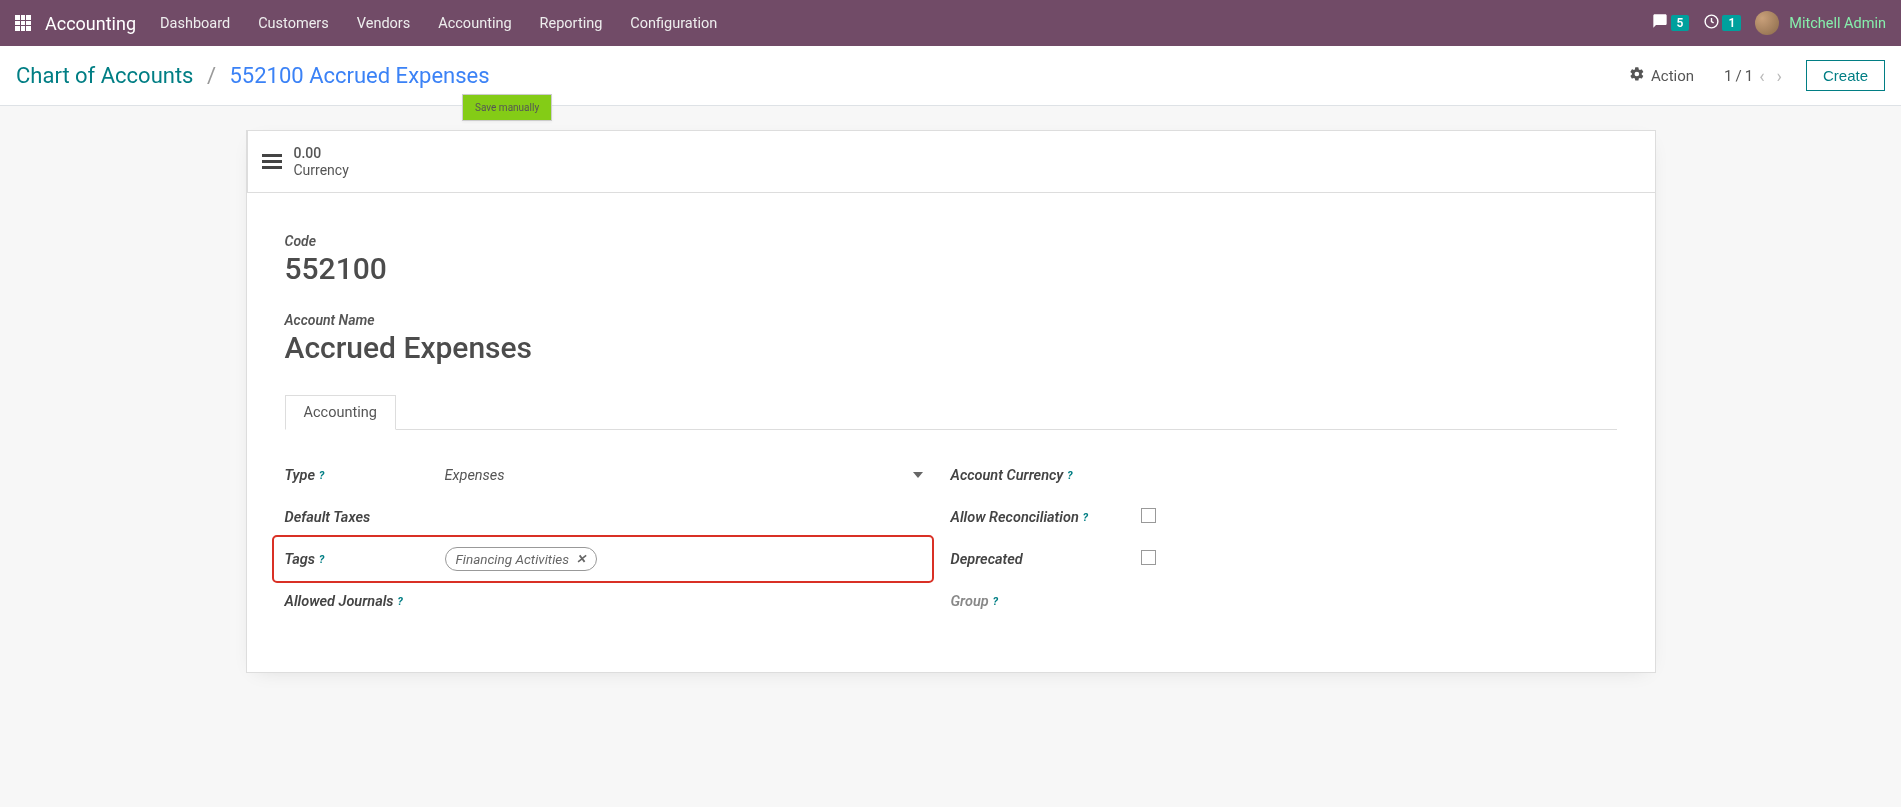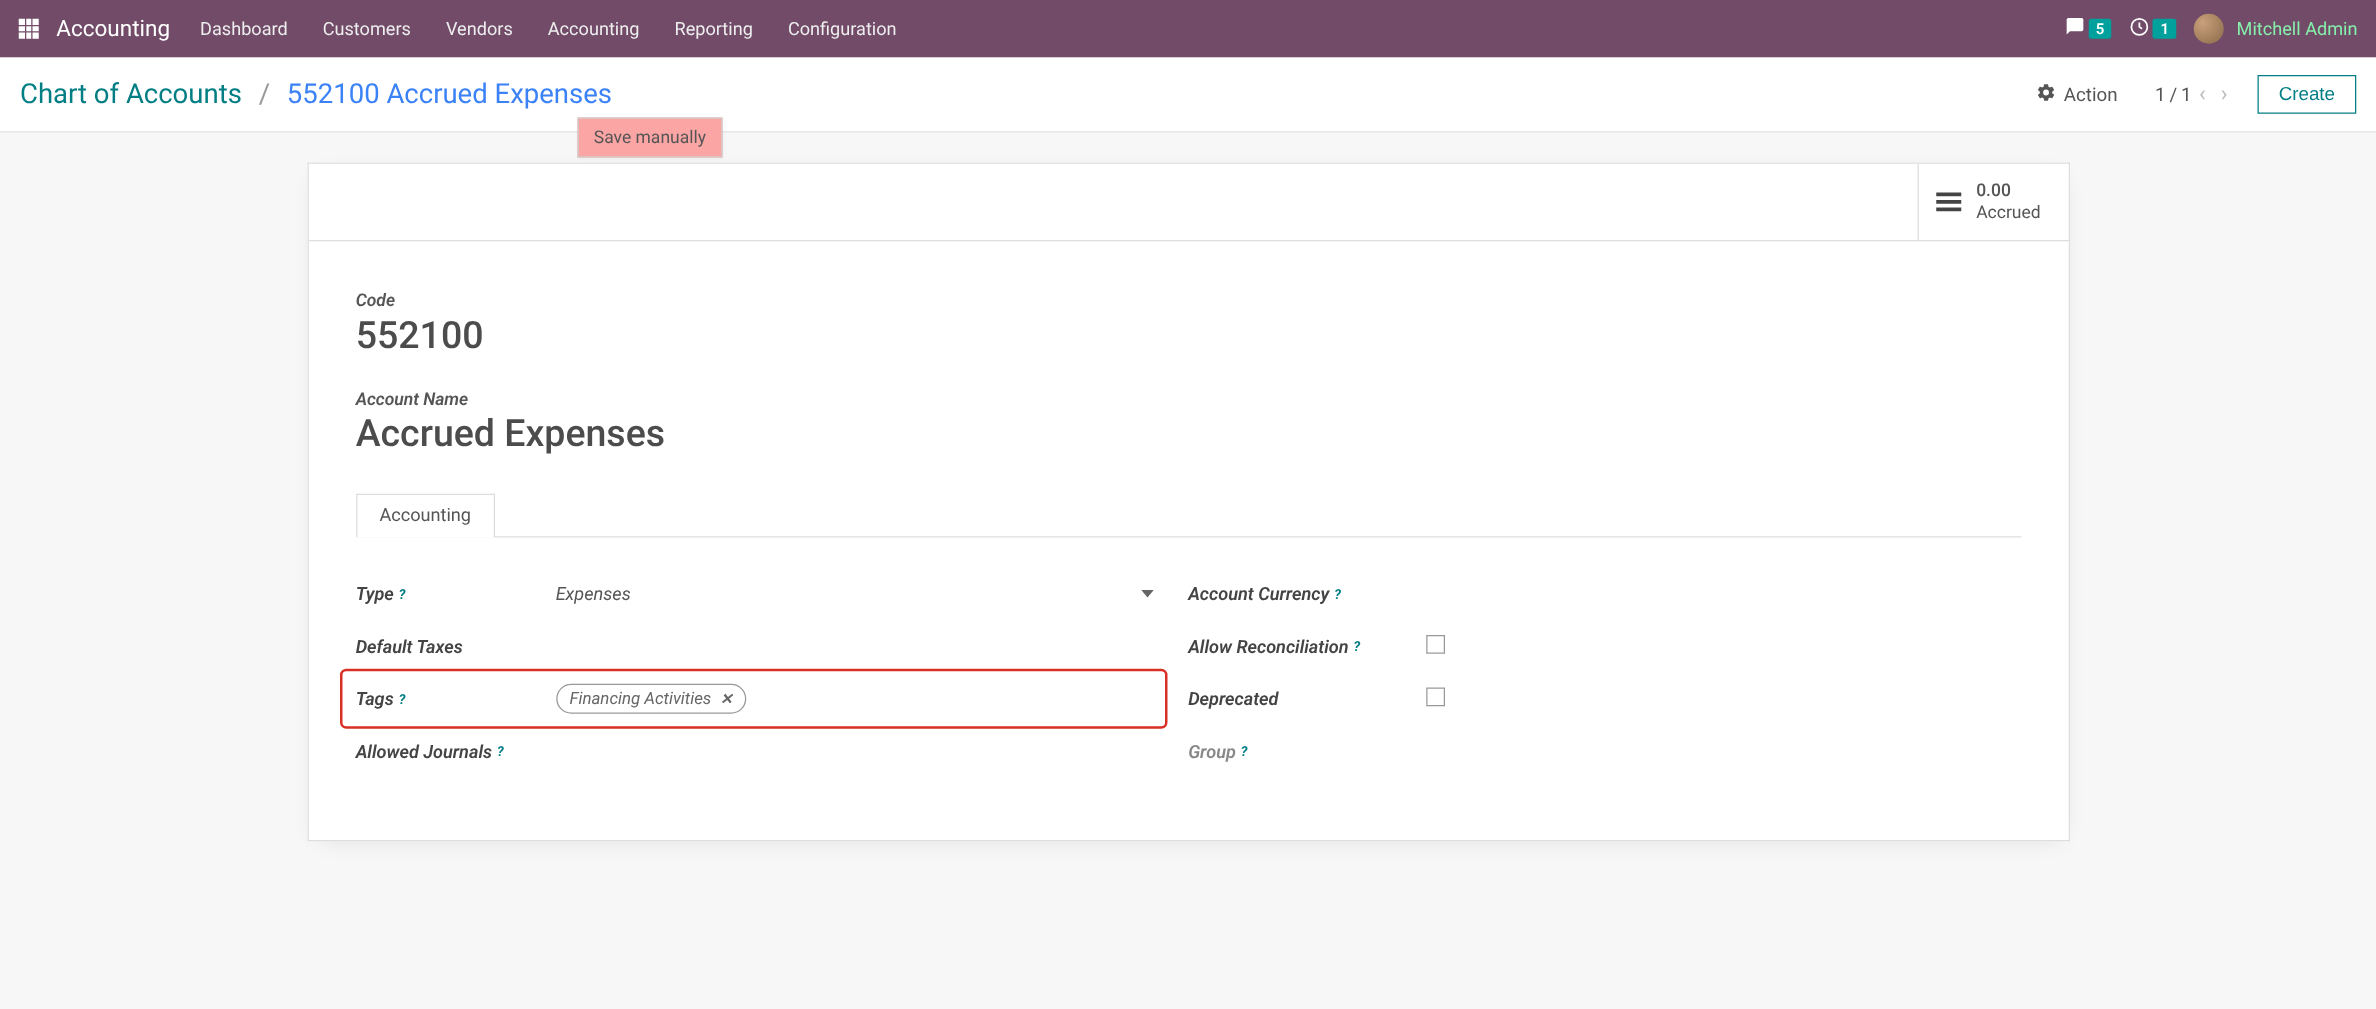--- a/index.html
+++ b/index.html
@@ -25,26 +25,26 @@
 .breadcrumb .sep { margin: 0 8px; color:#999; }
 .breadcrumb .crumb-current { color:#3b82f6; font-weight:400; }
 .controlbar .spacer { flex:1; }
 .action-dd { color:#555; font-size:15px; margin-right:30px; cursor:pointer; display:inline-flex; align-items:center; }
 .gear { margin-right:6px; }
 .pager { color:#555; font-size:15px; margin-right:18px; display:inline-flex; align-items:center; }
 .pager .arrow { color:#bbb; font-size:18px; padding:0 6px; cursor:pointer; }
 .btn-create { border:1px solid #017E84; background:#fff; color:#017E84; padding:6px 16px; font-size:15px; cursor:pointer; border-radius:0; }
 
 
-.tooltip { position:absolute; left:462px; top:94px; background:#fca5a5; border:1px solid #ccc; padding:7px 12px; font-size:14px; color:#555; box-shadow:0 1px 3px rgba(0,0,0,0.05); z-index:5; }
+.tooltip { position:absolute; left:462px; top:94px; background:#84cc16; border:1px solid #ccc; padding:7px 12px; font-size:10px; color:#555; box-shadow:0 1px 3px rgba(0,0,0,0.05); z-index:5; }
 
 
 .content-wrap { padding: 24px 0; display:flex; justify-content:center; }
 .sheet { background:#fff; border:1px solid #ddd; width: 1410px; box-shadow: 0 5px 20px -10px rgba(0,0,0,0.15); }
-.statbar { border-bottom:1px solid #ddd; height:62px; display:flex; align-items:stretch; justify-content:flex-end; }
+.statbar { border-bottom:1px solid #ddd; height:62px; display:flex; align-items:stretch; justify-content:flex-start; }
 .stat-btn { border-left:1px solid #ddd; padding: 8px 22px 8px 14px; display:flex; align-items:center; gap:12px; cursor:pointer; }
 .stat-btn .bars { display:flex; flex-direction:column; gap:3px; }
 .stat-btn .bars span { display:block; width:20px; height:3px; background:#444; }
 .stat-btn .stat-text { display:flex; flex-direction:column; line-height:1.2; color:#555; font-size:14px; }
 .stat-btn .stat-text .val { font-weight:500; }
 
 .form-area { padding: 40px 38px 50px 38px; }
 .field-label { font-size:14px; color:#555; font-weight:600; margin-bottom:2px;font-style:italic; }
 .big-value { font-size:30px; color:#4c4c4c; font-weight:500; margin-bottom:26px; }
 
@@ -142,21 +142,21 @@
   <div class="sheet">
     <div class="statbar">
       <div class="stat-btn">
         <div class="bars">
             <span></span>
             <span></span>
             <span></span>
           </div>
         <div class="stat-text">
           <span class="val">0.00</span>
-          <span>Accrued</span>
+          <span>Currency</span>
         </div>
       </div>
     </div>
 
     <div class="form-area">
       <div class="field-label">Code</div>
       <div class="big-value">552100</div>
 
       <div class="field-label">Account Name</div>
       <div class="big-value" style="margin-bottom:30px;">Accrued Expenses</div>

